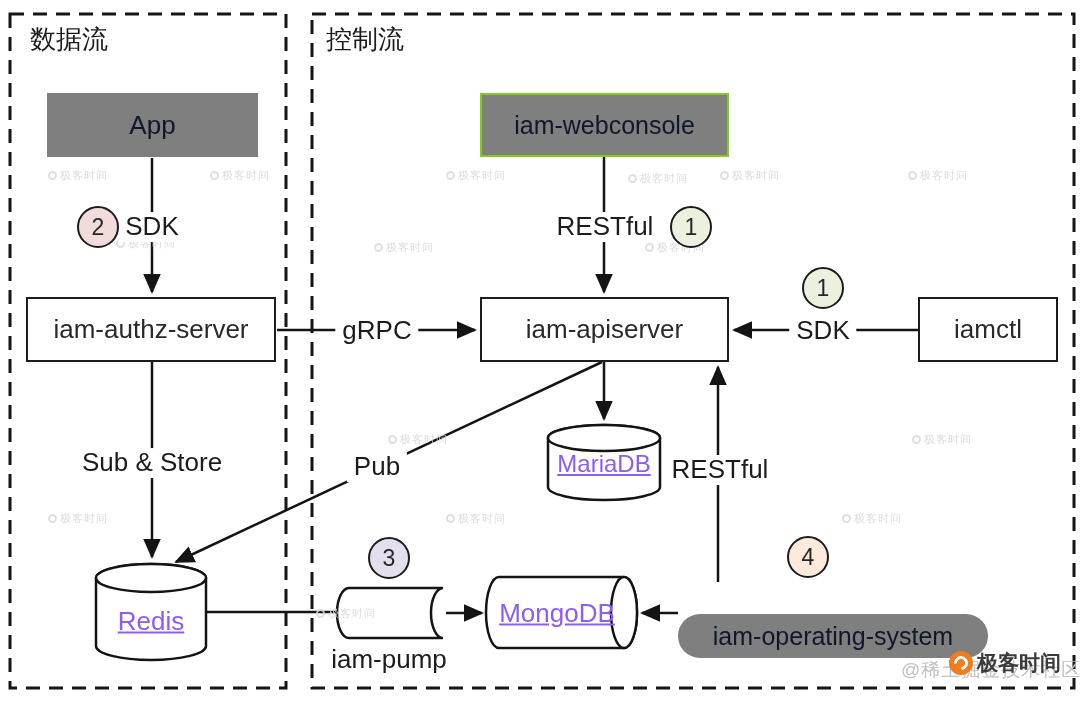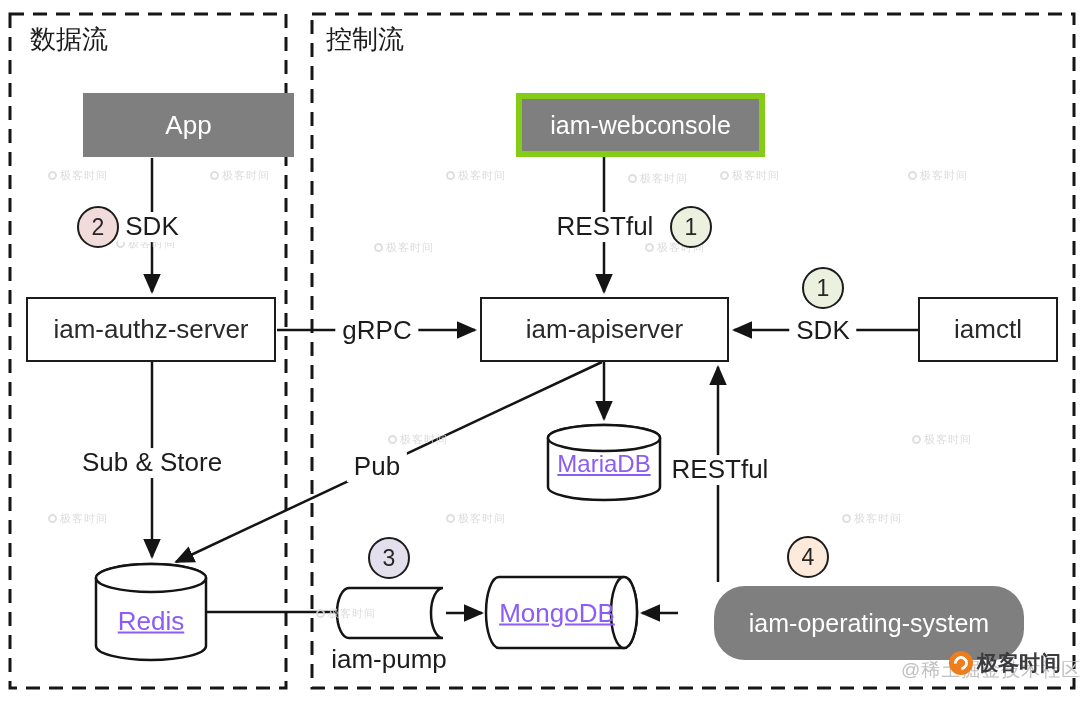--- a/index.html
+++ b/index.html
@@ -10,22 +10,22 @@
   #wires{position:absolute;left:0;top:0;}
 
   .region-label{position:absolute;font-size:26px;color:#1b1b1b;white-space:nowrap;}
   .sdk-note{position:absolute;top:20px;right:48px;font-size:25px;font-style:italic;color:#1b1b1b;white-space:nowrap;}
 
   .node-box{
     position:absolute;box-sizing:border-box;display:flex;align-items:center;justify-content:center;
     font-size:26px;color:#2a2a2a;white-space:nowrap;
   }
   .white-box{background:#ffffff;border:2.5px solid #1c1c1c;}
-  .gray-box{background:#7f7f7f;color:#ffffff;margin-left:36px;}
-  .gray-border{border:6px solid #84cc16;text-align:right;}
+  .gray-box{background:#7f7f7f;color:#0f172a;}
+  .gray-border{border:2px solid #84cc16;text-align:right;}
   .pill{border-radius:31px;font-size:25px;}
 
   .edge-label{
     position:absolute;transform:translate(-50%,-50%);background:#ffffff;
     padding:0 7px;font-size:26px;color:#1c1c1c;white-space:nowrap;line-height:1.15;
   }
   .cyl-label{
     position:absolute;transform:translate(-50%,-50%);
     font-size:26px;color:#8b5cf6;white-space:nowrap;text-decoration:underline;
   }
@@ -131,21 +131,21 @@
   <span class="wm" style="left:316px;top:606px">极客时间</span>
 
   <div class="region-label" style="left:30px;top:22px">数据流</div>
   <div class="region-label" style="left:326px;top:22px">控制流</div>
 
   <div class="node-box gray-box" style="left:47px;top:93px;width:211px;height:64px">App</div>
   <div class="node-box gray-box gray-border" style="left:480px;top:93px;width:249px;height:64px;font-size:25px">iam-webconsole</div>
   <div class="node-box white-box" style="left:26px;top:297px;width:250px;height:65px">iam-authz-server</div>
   <div class="node-box white-box" style="left:918px;top:297px;width:140px;height:65px">iamctl</div>
   <div class="node-box white-box" style="left:480px;top:297px;width:249px;height:65px">iam-apiserver</div>
-  <div class="node-box gray-box pill" style="left:678px;top:586px;width:310px;height:74px">iam-operating-system</div>
+  <div class="node-box gray-box pill" style="left:678px;top:614px;width:310px;height:44px">iam-operating-system</div>
 
   <div class="cyl-label" style="left:604px;top:464px;font-size:24px">MariaDB</div>
   <div class="cyl-label" style="left:151px;top:621px">Redis</div>
   <div class="cyl-label" style="left:557px;top:613px">MongoDB</div>
   <div class="caption-label" style="left:389px;top:659px">iam-pump</div>
 
   <div class="edge-label" style="left:152px;top:227px">SDK</div>
   <div class="edge-label" style="left:605px;top:227px">RESTful</div>
   <div class="edge-label" style="left:377px;top:331px">gRPC</div>
   <div class="edge-label" style="left:823px;top:331px">SDK</div>

